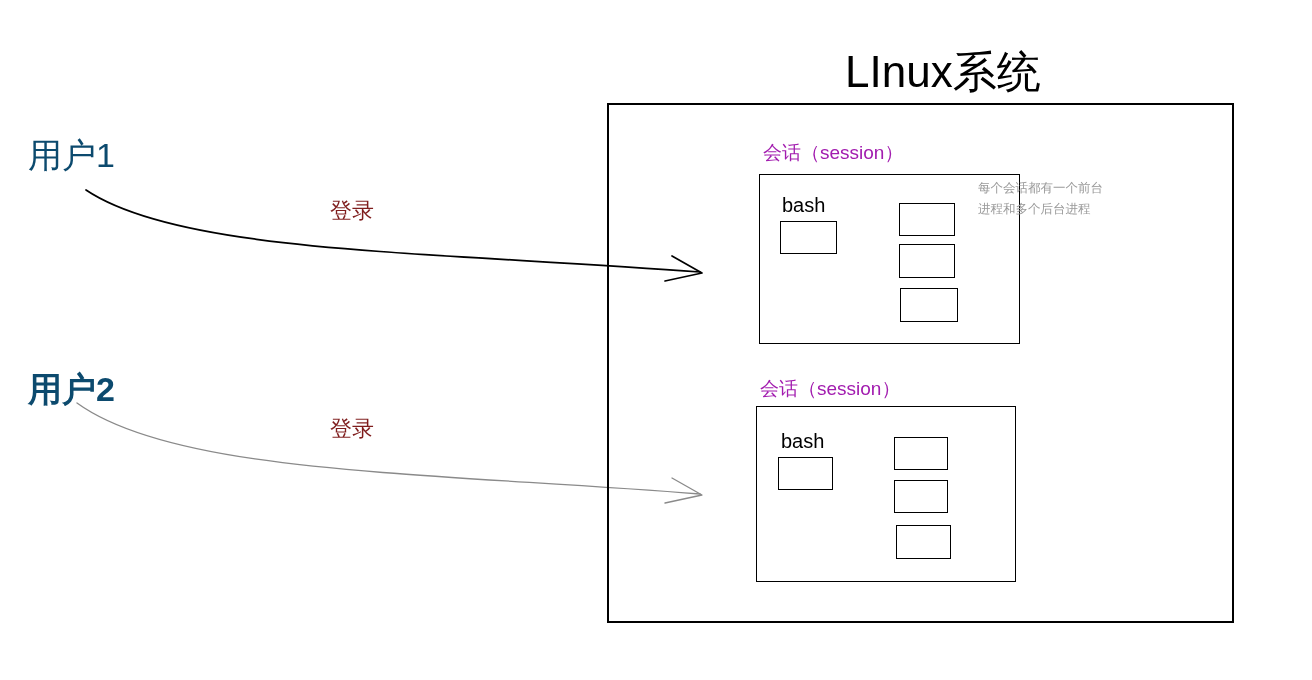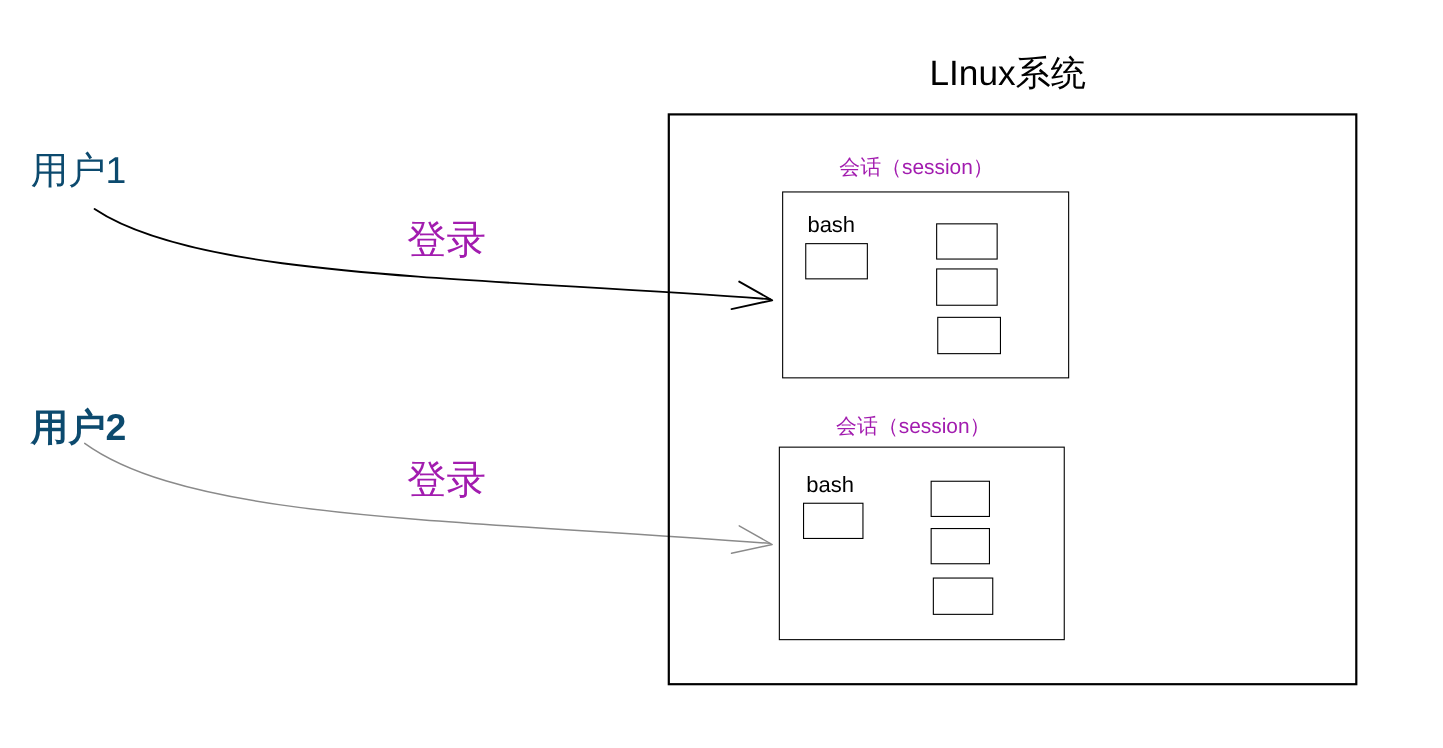--- a/index.html
+++ b/index.html
@@ -18,28 +18,27 @@
   .abs { position: absolute; }
 
   
   .user-label {
     font-size: 34px;
     color: #0c4a6e;
     line-height: 1;
     white-space: nowrap;
   }
   .login-label {
-    font-size: 36px;
-    color: #a21caf;
+    font-size: 22px;
+    color: #7f1d1d;
     line-height: 1;
     white-space: nowrap;
-    margin-left: 40px;
   }
   .system-title {
-    font-size: 32px;
+    font-size: 44px;
     color: #000000;
     line-height: 1;
     white-space: nowrap;
   }
   .session-title {
     font-size: 19px;
     color: #a21caf;
     line-height: 1;
     white-space: nowrap;
   }
@@ -60,20 +59,21 @@
   
   .outer-box {
     border: 2px solid #000000;
     box-sizing: border-box;
     background: transparent;
   }
   .session-box {
     border: 1.6px solid #000000;
     box-sizing: border-box;
     background: transparent;
+    margin-left: 48px;
   }
   .proc-box {
     border: 1.5px solid #000000;
     box-sizing: border-box;
     background: transparent;
   }
 
   
   #arrow-layer {
     position: absolute;
@@ -119,20 +119,21 @@
 
     <div class="abs bash-label" style="left:22px; top:20px;">bash</div>
 
     <div class="abs proc-box" style="left:20px; top:46px; width:57px; height:33px;"></div>
 
     <div class="abs proc-box" style="left:139px; top:28px; width:56px; height:33px;"></div>
     <div class="abs proc-box" style="left:139px; top:69px; width:56px; height:34px;"></div>
     <div class="abs proc-box" style="left:140px; top:113px; width:58px; height:34px;"></div>
   </div>
 
+  <div class="abs note-text" style="left:978px; top:178px;">每个会话都有一个前台进程和多个后台进程</div>
 
   <div class="abs session-title" style="left:760px; top:379px;">会话（session）</div>
 
   <div class="abs session-box" style="left:708px; top:406px; width:260px; height:176px;">
 
     <div class="abs bash-label" style="left:24px; top:24px;">bash</div>
 
     <div class="abs proc-box" style="left:21px; top:50px; width:55px; height:33px;"></div>
 
     <div class="abs proc-box" style="left:137px; top:30px; width:54px; height:33px;"></div>

